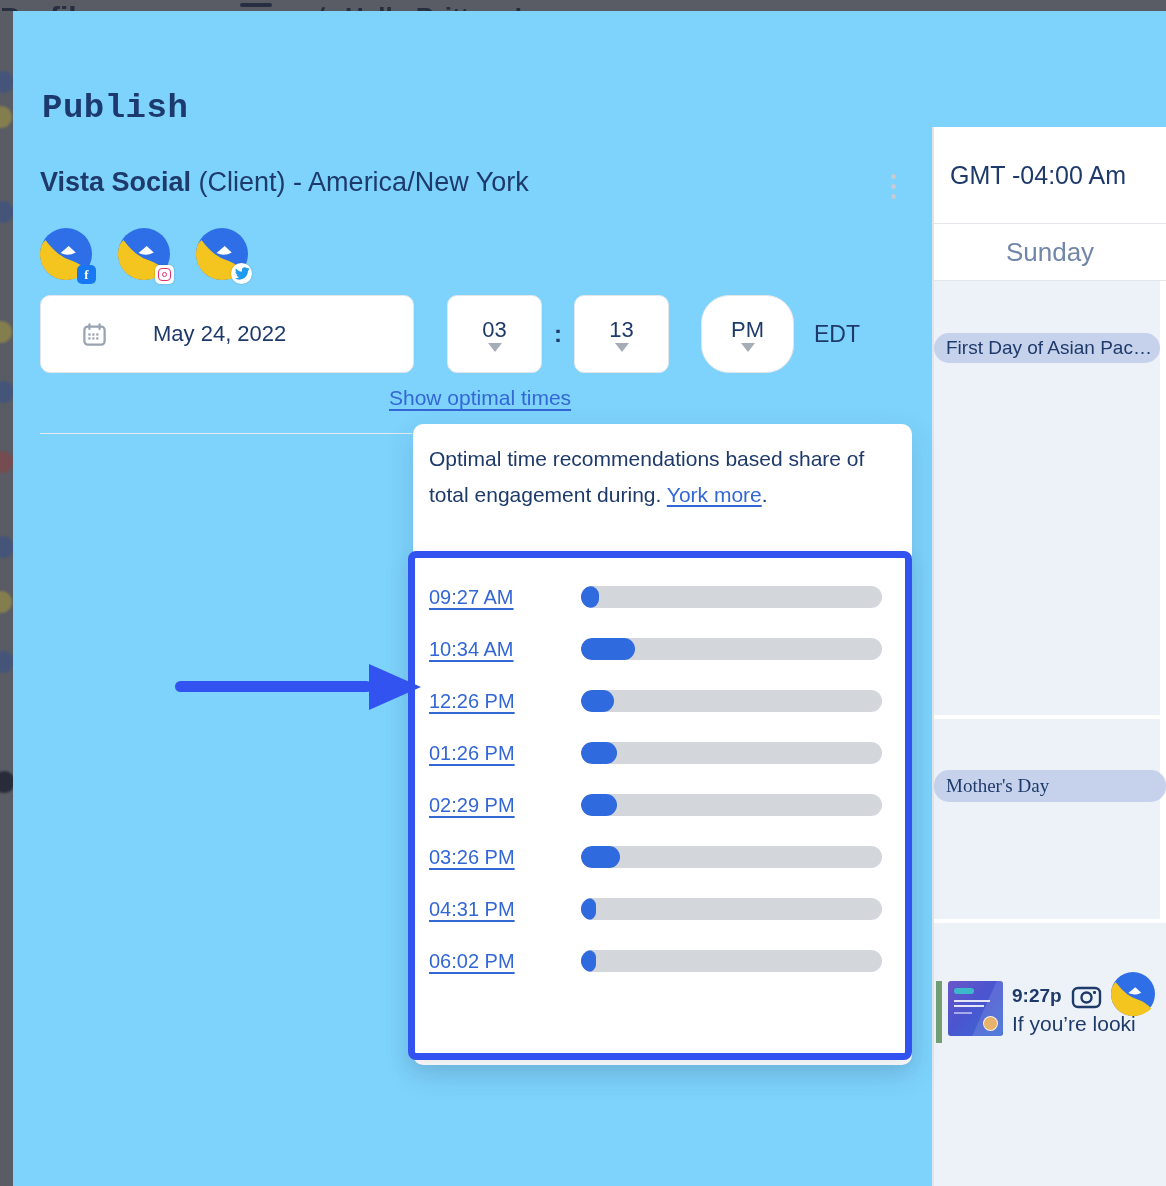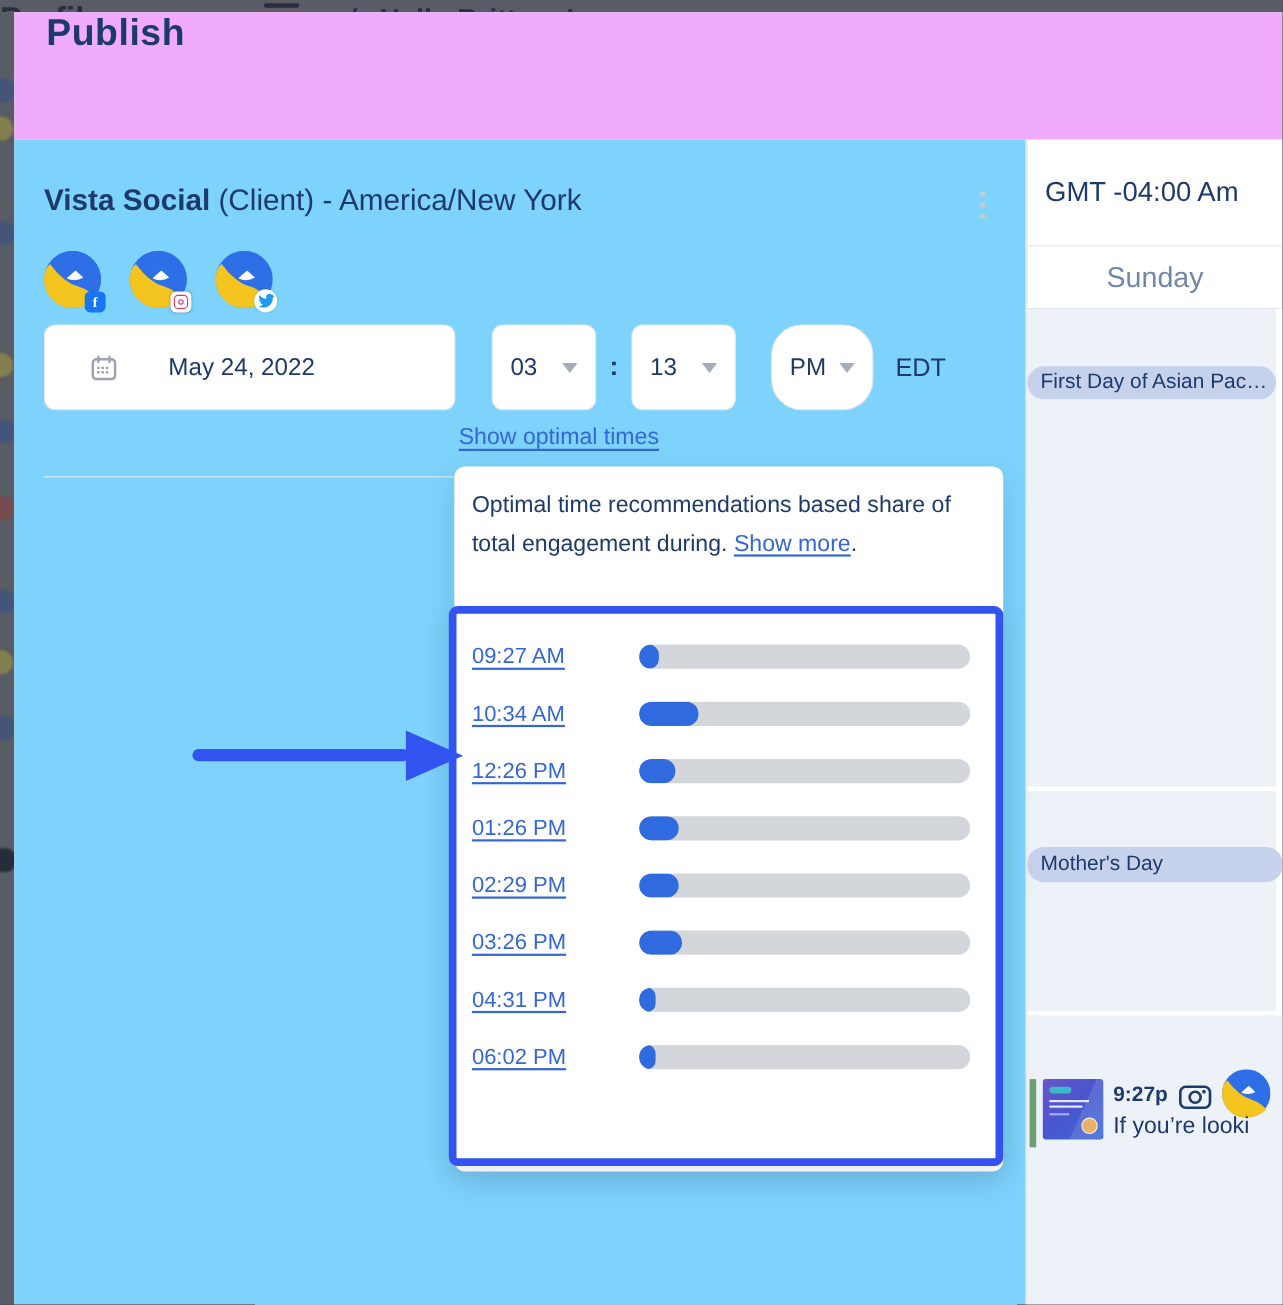--- a/index.html
+++ b/index.html
@@ -23,21 +23,21 @@
   .blob.b4{background:#8c3f3f; left:-9px; top:440px;}
   .blob.b5{background:#35508c; left:-8px; top:370px;}
   .blob.b6{background:#a89a3d; left:-10px; top:310px;}
   .blob.b7{background:#35508c; left:-8px; top:640px;}
   .blob.b8{background:#a89a3d; left:-10px; top:580px;}
   .blob.b9{background:#1c2030; left:-7px; top:760px; opacity:.8;}
   .blob.b10{background:#35508c; left:-8px; top:525px;}
 
   
   .modal { position:absolute; left:13px; top:11px; width:1153px; height:1175px; background:#ffffff; z-index:2; }
-  .modal-header { height:116px; background:#f0abfc; display:flex; align-items:flex-start; padding-left:29px; }
+  .modal-header { height:116px; background:#7dd3fc; display:flex; align-items:flex-end; padding-left:29px;font-family:Liberation Mono, monospace; }
   .modal-title { font-size:34px; font-weight:600; color:#1d3a6e; letter-spacing:.5px; }
   .modal-body { position:relative; display:flex; height:1059px; }
 
   
   .form { position:relative; width:919px; height:100%; background:#7dd3fc; }
   .title-row { position:absolute; left:27px; top:40px; width:865px; display:flex; justify-content:space-between; align-items:flex-start; }
   .profile-title { font-size:27px; color:#1e3a6b; font-weight:500; }
   .profile-title b { font-weight:700; }
   .kebab { width:24px; height:34px; display:flex; flex-direction:column; align-items:center; justify-content:center; gap:5px; cursor:pointer; margin-top:2px; }
   .kebab i { width:5px; height:5px; border-radius:50%; background:#c7cad1; }
@@ -50,29 +50,29 @@
   .badge.ig { background:#fff; box-shadow:0 0 2px rgba(0,0,0,.25); }
   .badge.ig .ig-frame { width:13px; height:13px; border:1.6px solid #e1306c; border-radius:4px; display:flex; align-items:center; justify-content:center; }
   .badge.ig .ig-lens { width:5px; height:5px; border:1.4px solid #e1306c; border-radius:50%; }
   .badge.tw { background:#fff; border-radius:50%; width:21px; height:21px; box-shadow:0 0 2px rgba(0,0,0,.2); }
 
   .schedule-row { position:absolute; left:27px; top:168px; display:flex; align-items:center; }
   .field { border:1.5px solid #e4e6ec; border-radius:10px; height:78px; display:flex; align-items:center; background:#fff; cursor:pointer; }
   .date-field { width:374px; padding-left:40px; }
   .date-field .cal-icon { margin-right:45px; }
   .field-text { font-size:22px; color:#1e3a6b; font-weight:500; }
-  .small-field { width:95px; justify-content:space-between; padding:0 16px; }
+  .small-field { width:95px; justify-content:center; padding:0 16px;flex-direction:column; }
   .ampm-field { width:93px;border-radius:28px; }
   .tri-down { width:0; height:0; border-left:7px solid transparent; border-right:7px solid transparent; border-top:9px solid #a6adb9; }
   .hour-field { margin-left:33px; }
   .colon { font-size:24px; font-weight:700; color:#1e3a6b; margin:0 12px; }
   .ampm-field { margin-left:32px; }
   .tz-label { font-size:23px; color:#1e3a6b; font-weight:500; margin-left:20px; }
 
-  .optimal-link { position:absolute; left:404px; top:259px; font-size:21px; color:#3467d6; text-decoration:underline; text-underline-offset:4px; cursor:pointer; }
+  .optimal-link { position:absolute; left:376px; top:259px; font-size:21px; color:#3467d6; text-decoration:underline; text-underline-offset:4px; cursor:pointer; }
   .form-divider { position:absolute; left:27px; top:306px; width:372px; height:1px; background:#e8eaee; }
 
   
   .popup { position:absolute; left:400px; top:297px; width:499px; height:641px; background:#fff; border-radius:10px; box-shadow:0 10px 30px rgba(40,50,80,.14); }
   .popup-text { padding:17px 22px 0 16px; font-size:21px; line-height:36px; color:#1e3a6b; }
   .popup-text a { color:#3467d6; text-decoration:underline; text-underline-offset:3px; cursor:pointer; }
   .times-box { position:absolute; left:-5px; top:127px; width:504px; height:509px; background:#fff; border:7px solid #3353f0; border-radius:8px; padding:13px 0 0 14px; box-shadow:0 8px 20px rgba(40,50,80,.10); }
   .time-row { height:52px; display:flex; align-items:center; }
   .time-link { width:152px; font-size:20px; color:#3467d6; text-decoration:underline; text-underline-offset:4px; text-decoration-thickness:1.5px; cursor:pointer; }
   .bar-track { width:301px; height:22px; border-radius:11px; background:#d3d6db; overflow:hidden; }
@@ -83,21 +83,21 @@
   .arrow .shaft { position:absolute; left:0; top:17px; width:197px; height:11px; border-radius:6px; background:#3353f0; }
   .arrow .head { position:absolute; left:194px; top:0; width:0; height:0; border-top:23px solid transparent; border-bottom:23px solid transparent; border-left:52px solid #3353f0; }
 
   
   .cal-panel { width:234px; height:100%; border-left:2px solid #e2e4ea; display:flex; flex-direction:column; background:#fff; }
   .tz-header { height:97px; display:flex; align-items:center; padding-left:16px; font-size:25px; color:#1e3a6b; font-weight:500; white-space:nowrap; overflow:hidden; border-bottom:1px solid #e4e6ec; }
   .day-header { height:57px; display:flex; align-items:center; justify-content:center; font-size:26px; color:#7186a8; border-bottom:1px solid #e4e6ec; }
   .cal-cells { flex:1; background:#fff; display:flex; flex-direction:column; }
   .cal-cell { background:#edf1f8; margin-right:6px; }
   .cal-cell.c1 { height:434px; margin-bottom:4px; }
-  .cal-cell.c2 { height:200px; margin-bottom:4px; }
+  .cal-cell.c2 { height:200px; margin-bottom:4px;font-family:Liberation Serif, serif; }
   .cal-cell.c3 { flex:1; margin-right:0; }
   .event-pill { height:30px; border-radius:15px; background:#c6d2ec; color:#1e3a6b; font-size:19px; line-height:30px; padding-left:12px; white-space:nowrap; overflow:hidden; cursor:pointer; }
   .pill-holiday1 { margin-top:52px; }
   .pill-holiday2 { margin-top:51px; height:32px; line-height:32px; margin-right:-6px; }
   .post-item { margin-top:58px; display:flex; padding-left:2px; cursor:pointer; }
   .post-accent { width:6px; height:62px; background:#6f9f72; }
   .post-thumb { position:relative; width:55px; height:55px; margin-left:6px; border-radius:3px; background:linear-gradient(135deg,#6b55c9 0%,#4a55cf 45%,#3b6bd6 100%); overflow:hidden; flex:none; }
   .pt-pill { position:absolute; left:6px; top:7px; width:20px; height:6px; border-radius:3px; background:#3bb8c9; }
   .pt-line { position:absolute; left:6px; height:2px; background:rgba(255,255,255,.85); }
   .pt-l1 { top:19px; width:36px; } .pt-l2 { top:24px; width:30px; } .pt-l3 { top:31px; width:18px; opacity:.6; }
@@ -221,21 +221,21 @@
             <span class="field-text">PM</span>
             <span class="tri-down"></span>
           </div>
           <span class="tz-label">EDT</span>
         </div>
 
         <a class="optimal-link">Show optimal times</a>
         <div class="form-divider"></div>
 
         <div class="popup">
-          <div class="popup-text"><span>Optimal time recommendations based share of total engagement during. </span><a>Show more</a><span>.</span></div>
+          <div class="popup-text"><span>Optimal time recommendations based share of total engagement during. </span><a>York more</a><span>.</span></div>
 
           <div class="times-box">
             <div class="time-row">
               <a class="time-link">09:27 AM</a>
               <div class="bar-track">
                   <div class="bar-fill" style="width: 6%;"></div>
                 </div>
             </div>
             <div class="time-row">
               <a class="time-link">10:34 AM</a>

